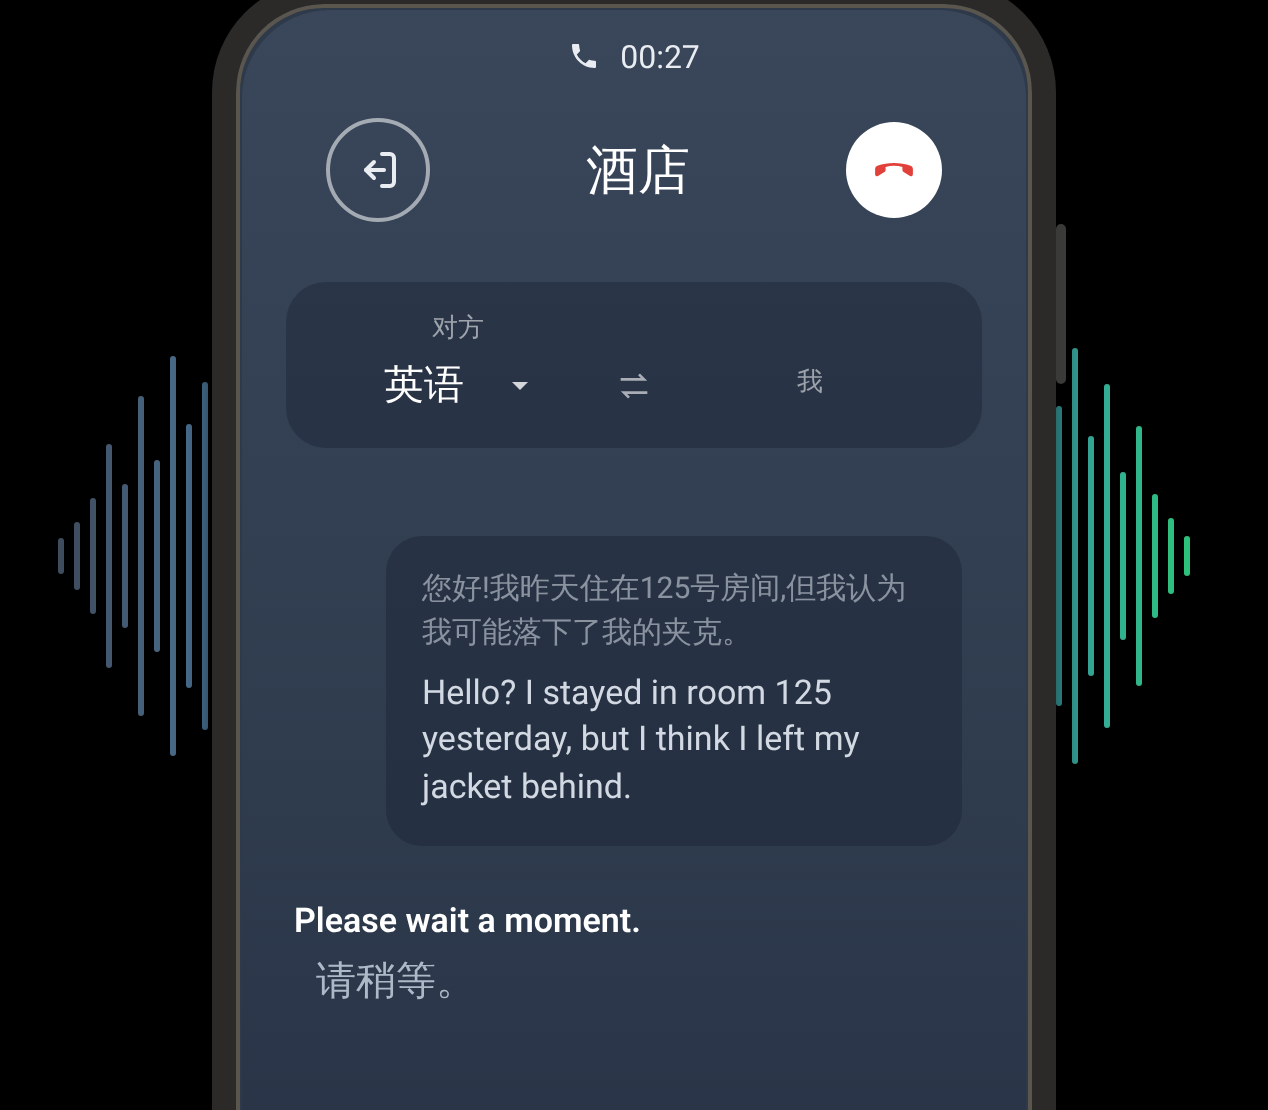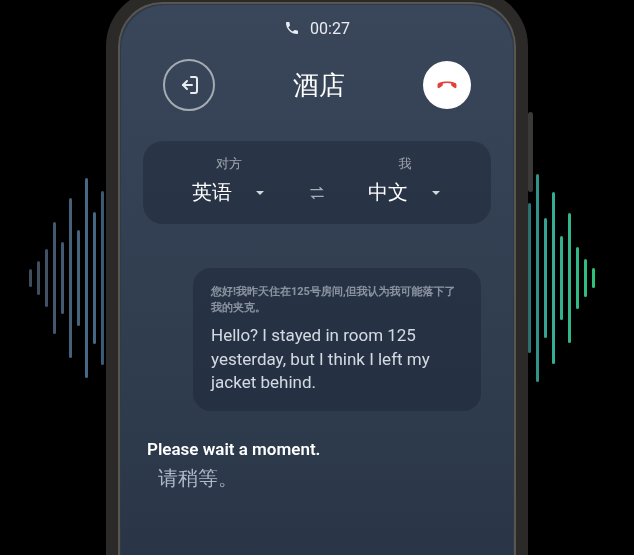--- a/index.html
+++ b/index.html
@@ -22,21 +22,21 @@
   .title{color:#fff;font-size:26px;font-weight:500;}
   .lang-card{margin:20px 22px 0;background:rgba(20,30,45,.35);border-radius:20px;padding:14px 18px 18px;display:flex;align-items:flex-end;color:#fff;}
   .lang-col{flex:1;text-align:center;}
   .lang-label{font-size:13px;color:rgba(255,255,255,.55);margin-bottom:6px;}
   .lang-value{font-size:20px;font-weight:500;display:inline-flex;align-items:center;gap:22px;}
   .lang-value svg{width:12px;height:12px;fill:rgba(255,255,255,.8);}
   .swap{flex:0 0 40px;display:flex;align-items:center;justify-content:center;color:rgba(255,255,255,.55);margin-bottom:4px;}
   .swap svg{width:20px;height:18px;stroke:rgba(255,255,255,.6);fill:none;stroke-width:1.6;}
   .chat{padding:44px 26px 0;}
   .bubble{background:rgba(20,30,45,.35);border-radius:18px;padding:16px 18px;margin-left:46px;margin-right:6px;}
-  .bubble .orig{color:rgba(220,226,235,.55);font-size:11px;line-height:1.45;margin-bottom:8px;font-weight:bold;}
+  .bubble .orig{color:rgba(220,226,235,.55);font-size:15px;line-height:1.45;margin-bottom:8px;}
   .bubble .trans{color:rgba(230,236,244,.9);font-size:17px;line-height:1.4;}
   .pending{padding:28px 26px 0;}
   .pending .en{color:#fff;font-size:17px;font-weight:600;margin-bottom:6px;}
   .pending .zh{color:#aeb9c8;font-size:20px;margin-left:11px;}
 </style>
 </head>
 <body>
 
 <div class="stage">
 
@@ -108,26 +108,20 @@
           </div>
         </div>
         <div class="swap">
           <svg viewBox="0 0 24 20">
             <path d="M4 6h14l-3-3"></path>
             <path d="M20 14H6l3 3"></path>
           </svg>
         </div>
         <div class="lang-col">
           <div class="lang-label">我</div>
-          <div class="lang-value">
-            <span>中文</span>
-            <svg viewBox="0 0 12 12">
-                <path d="M2 4l4 4 4-4z"></path>
-              </svg>
-          </div>
         </div>
       </div>
 
       <div class="chat">
         <div class="bubble">
           <div class="orig">您好!我昨天住在125号房间,但我认为我可能落下了我的夹克。</div>
           <div class="trans">Hello? I stayed in room 125 yesterday, but I think I left my jacket behind.</div>
         </div>
       </div>
 

